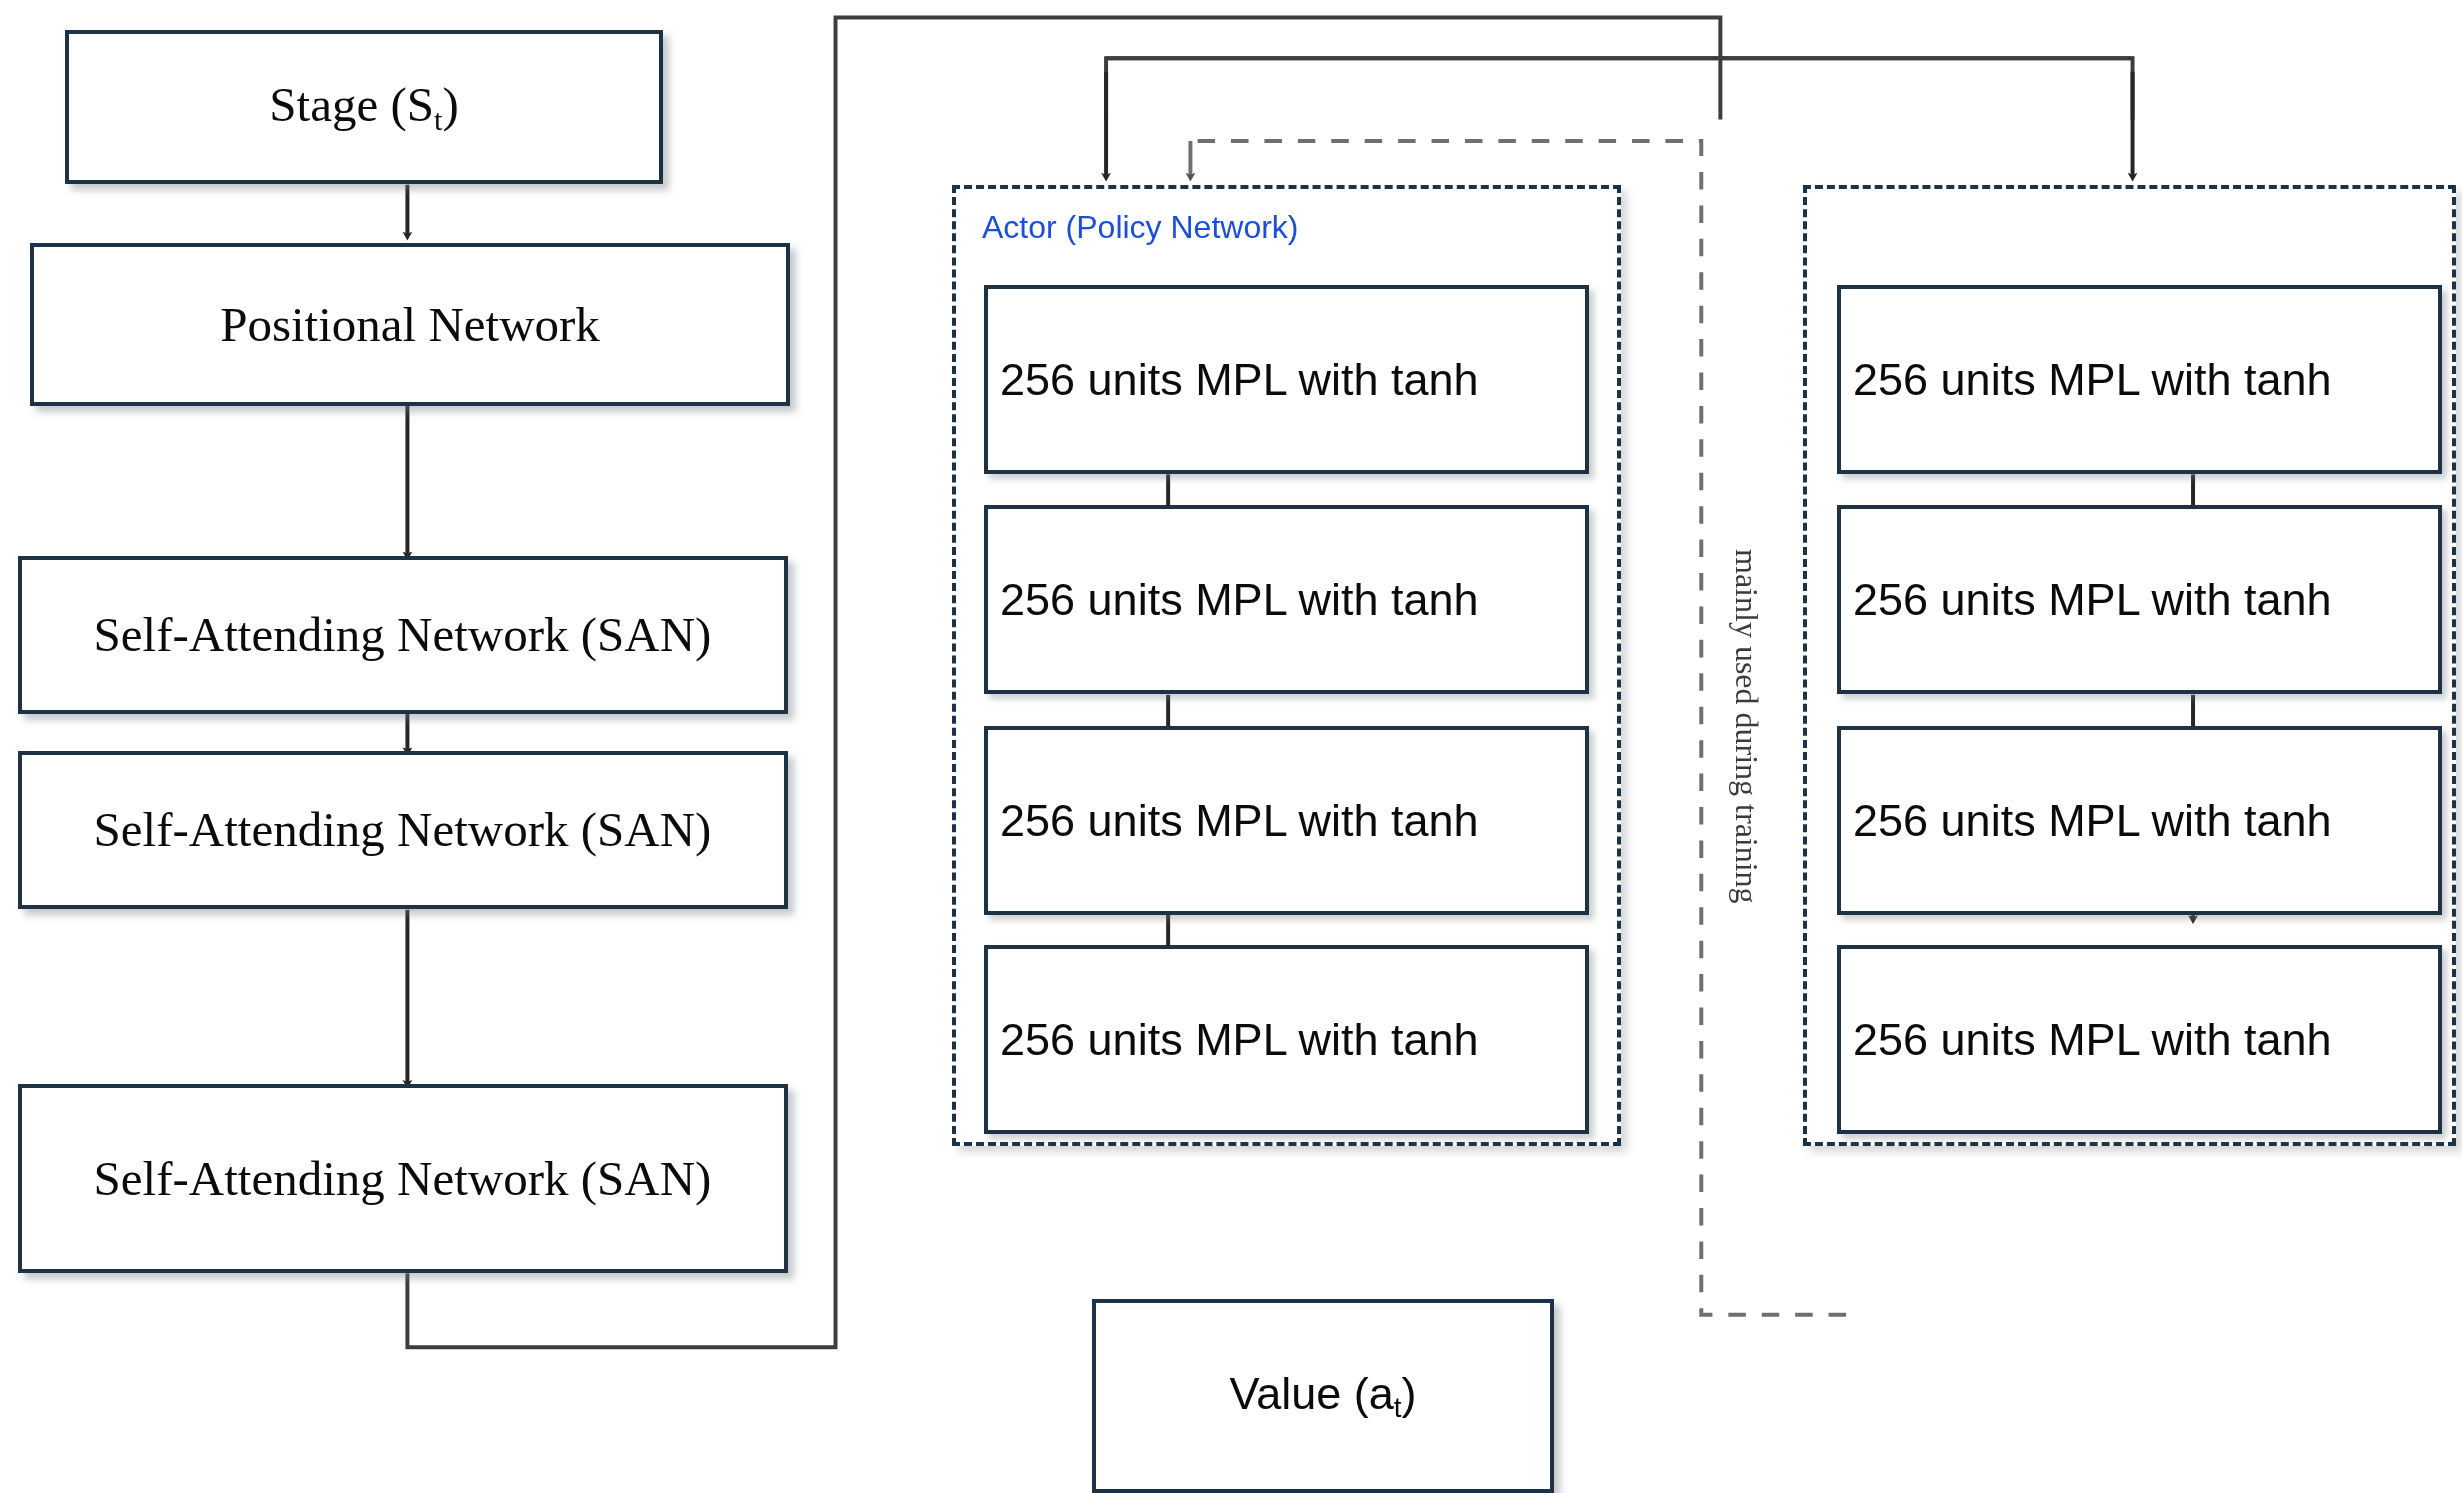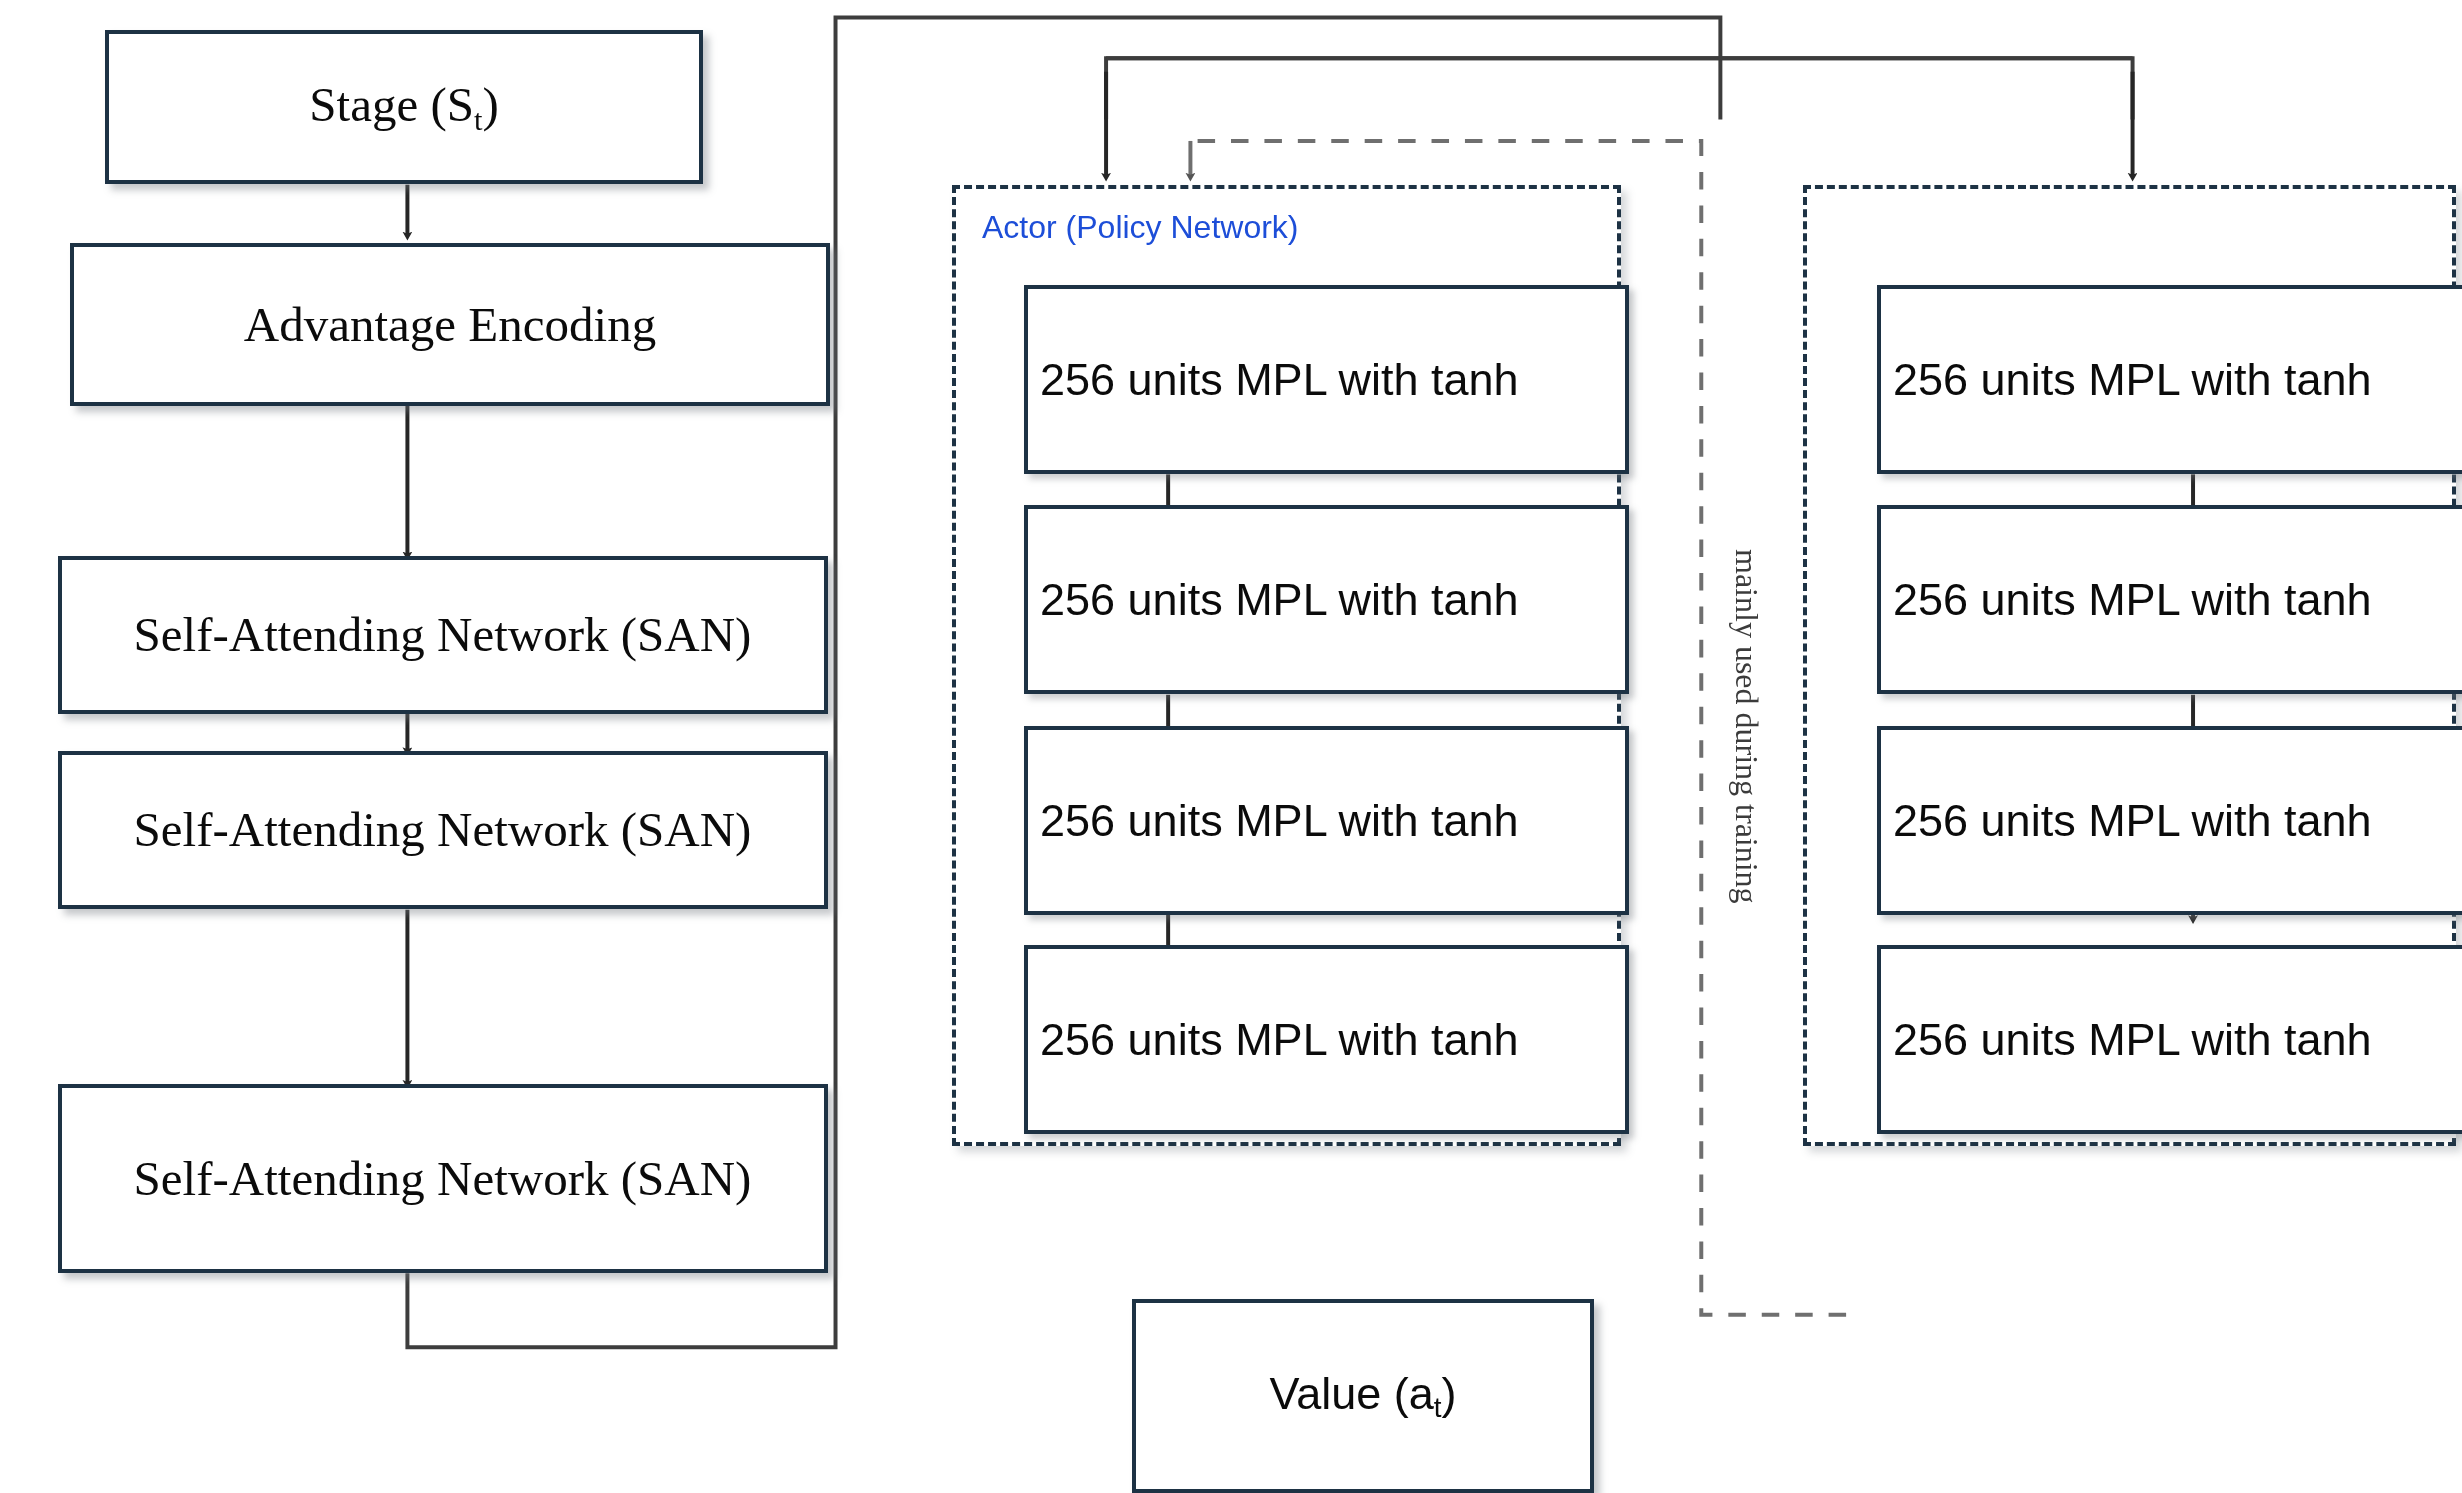--- a/index.html
+++ b/index.html
@@ -7,21 +7,21 @@
   #stage{position:relative;width:2462px;height:1493px;overflow:hidden;background:#fff;}
 
   svg.layer{position:absolute;left:0;top:0;width:2462px;height:1493px;overflow:visible;}
 
   .node{
     position:absolute;
     background:#ffffff;
     border:4px solid #1d3244;
     box-sizing:border-box;
     box-shadow:5.6px 5.6px 7.2px rgba(120,125,132,.42);
-    display:flex;align-items:center;margin-left:40px;
+    display:flex;align-items:center;
   }
   .node .lbl{
     display:block;width:100%;text-align:center;color:#0b0b0b;line-height:1.1;
   }
   .serif .lbl{font-family:"Liberation Serif",serif;font-size:49px;}
   .sans .lbl{font-family:"Liberation Sans",sans-serif;font-size:45px;}
   .mlp .lbl{font-family:"Liberation Sans",sans-serif;font-size:45px;text-align:left;padding-left:12px;}
   .node.mlp{border-width:4px;box-shadow:4.8px 4.8px 6.4px rgba(120,125,132,.38);}
 
   .panel{
@@ -101,21 +101,21 @@
     </g>
   </svg>
 
   <div class="node serif" style="left:65px;top:30px;width:598px;height:154px;">
     <span class="lbl">
       <span>Stage (S</span><span class="sub">t</span><span>)</span>
     </span>
   </div>
 
   <div class="node serif" style="left:30px;top:243px;width:760px;height:163px;">
-    <span class="lbl">Advantage Encoding</span>
+    <span class="lbl">Positional Network</span>
   </div>
 
   <div class="node serif" style="left:17.5px;top:556px;width:770px;height:158px;">
     <span class="lbl">Self-Attending Network (SAN)</span>
   </div>
 
   <div class="node serif" style="left:17.5px;top:751px;width:770px;height:158px;">
     <span class="lbl">Self-Attending Network (SAN)</span>
   </div>
 

